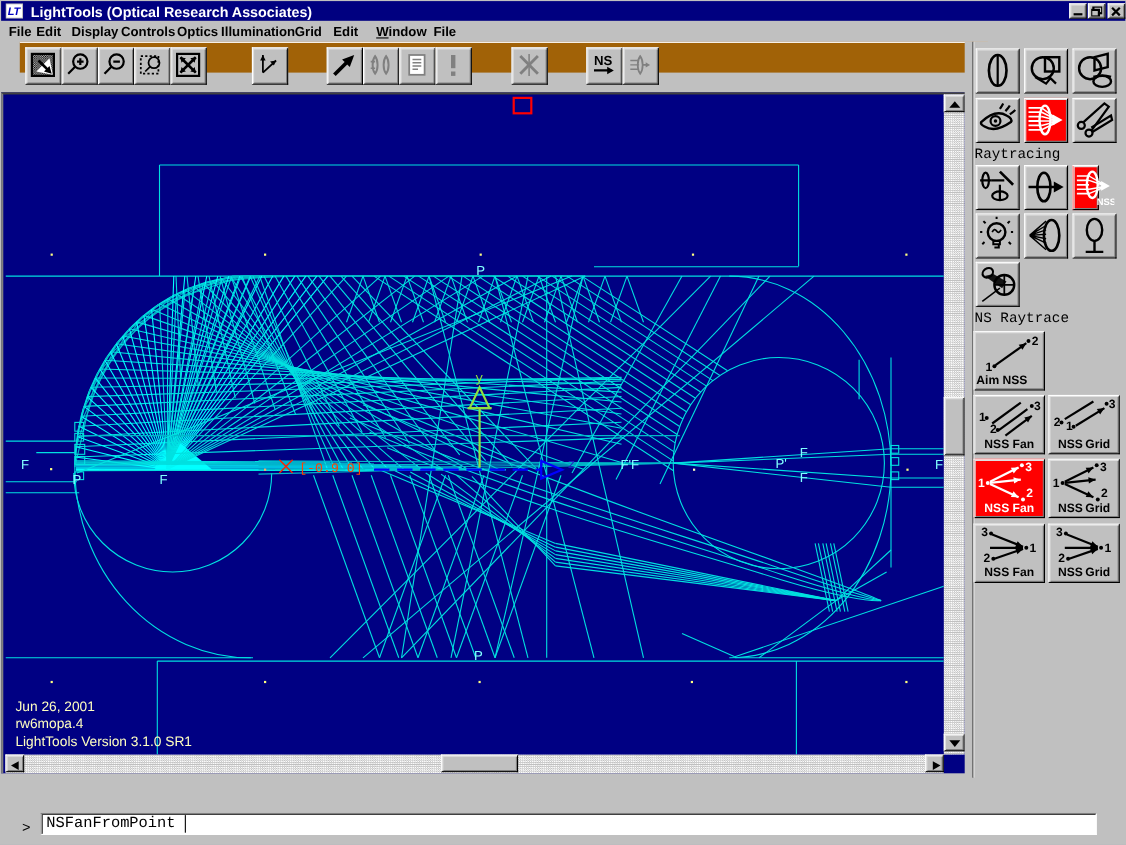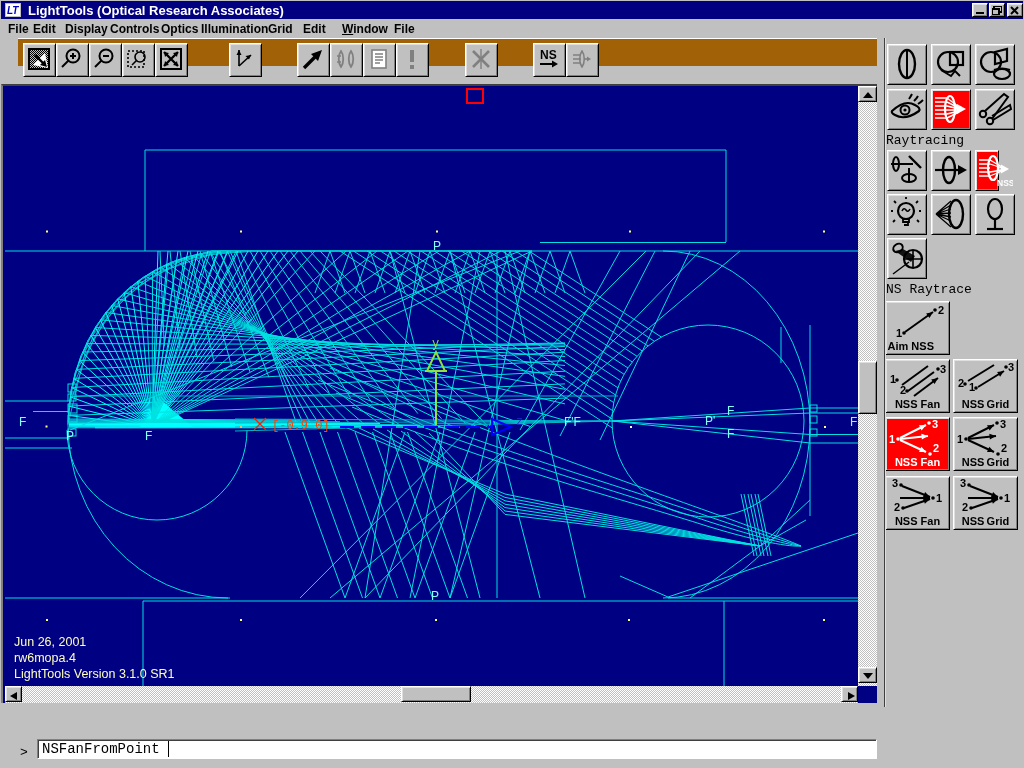--- a/index.html
+++ b/index.html
@@ -27,21 +27,21 @@
 .sb-track { background-image:conic-gradient(#fff 25%,#c0c0c0 0 50%,#fff 0 75%,#c0c0c0 0); background-size:2px 2px; }
 .sb-btn { position:absolute; background:#C0C0C0; border:1px solid; border-color:#fff #000 #000 #fff;
   box-shadow:inset 1px 1px 0 #dfdfdf, inset -1px -1px 0 #808080; }
 .sb-btn svg { position:absolute; left:3px; top:4px; }
 #vsb { position:absolute; left:858px; top:86px; width:19px; height:600px; }
 #hsb { position:absolute; left:5px; top:686px; width:853px; height:17px; }
 
 #status { position:absolute; left:0; top:707px; width:1024px; height:30px; background:#C0C0C0;
   border-top:1px solid #868686; box-shadow:0 1px 0 #fff inset; font:13px "Liberation Mono",monospace; color:#000; }
 #cmd { position:absolute; left:0; top:737px; width:1024px; height:31px; background:#C0C0C0; }
-#cmdbox { position:absolute; left:37px; top:2px; width:840px; height:20px; background:#fff;
+#cmdbox { position:absolute; left:37px; top:2px; width:960px; height:20px; background:#fff;
   border:1px solid; border-color:#808080 #fff #fff #808080; box-shadow:inset 1px 1px 0 #404040;
   font:14px "Liberation Mono",monospace; color:#000; line-height:18px; padding-left:4px; }
 
 #panel { position:absolute; left:877px; top:38px; width:147px; height:669px; background:#C0C0C0; }
 #panel::before { content:""; position:absolute; left:7px; top:0; width:1px; height:669px; background:#404040; }
 #panel::after { content:""; position:absolute; left:8px; top:0; width:1px; height:669px; background:#DFDFDF; }
 #panelin { position:absolute; left:7px; top:0; width:140px; height:669px; }
 .pb { position:absolute; background:#C0C0C0; border:1px solid; border-color:#fff #000 #000 #fff;
   box-shadow:inset 1px 1px 0 #dfdfdf, inset -1px -1px 0 #808080; }
 .pb.red { background:#FF0000; }

